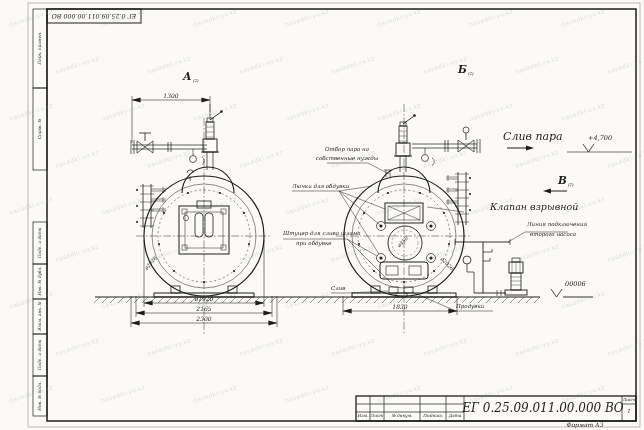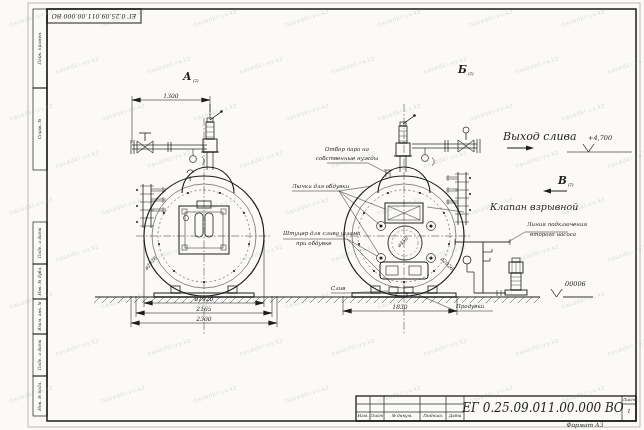--- a/index.html
+++ b/index.html
@@ -339,21 +339,21 @@
     <div class="t c cell" style="left:40px;top:355px;transform:translate(-50%,-50%) rotate(-90deg);">Подп. и дата</div>
     <div class="t c cell" style="left:40px;top:396px;transform:translate(-50%,-50%) rotate(-90deg);">Инв. № подл.</div>
 
     <div class="t viewlbl" style="left:183px;top:71px;">А</div>
     <div class="t viewsub" style="left:193px;top:79px;">(2)</div>
     <div class="t viewlbl" style="left:458px;top:64px;">Б</div>
     <div class="t viewsub" style="left:468px;top:72px;">(2)</div>
     <div class="t viewlbl" style="left:558px;top:175px;">В</div>
     <div class="t viewsub" style="left:568px;top:183px;">(2)</div>
 
-    <div class="t" style="left:503px;top:131px;font-size:11px;">Выход слива</div>
+    <div class="t" style="left:503px;top:131px;font-size:11px;">Слив пара</div>
     <div class="t dim" style="left:588px;top:135px;font-size:6.5px;">+4,700</div>
     <div class="t dim" style="left:565px;top:281px;font-size:6.5px;">00006</div>
     <div class="t" style="left:474px;top:202px;font-size:9.5px;padding-left:16px;">Клапан взрывной</div>
     <div class="t c ann" style="left:347px;top:150px;">Отбор пара на</div>
     <div class="t c ann" style="left:347px;top:159px;">собственные нужды</div>
     <div class="t ann" style="left:292px;top:184px;">Лючки для обдувки</div>
     <div class="t ann" style="left:283px;top:231px;">Штуцер для слива шлама</div>
     <div class="t ann" style="left:296px;top:241px;">при обдувке</div>
     <div class="t ann" style="left:331px;top:286px;">Слив</div>
     <div class="t ann" style="left:456px;top:304px;">Продувки</div>

